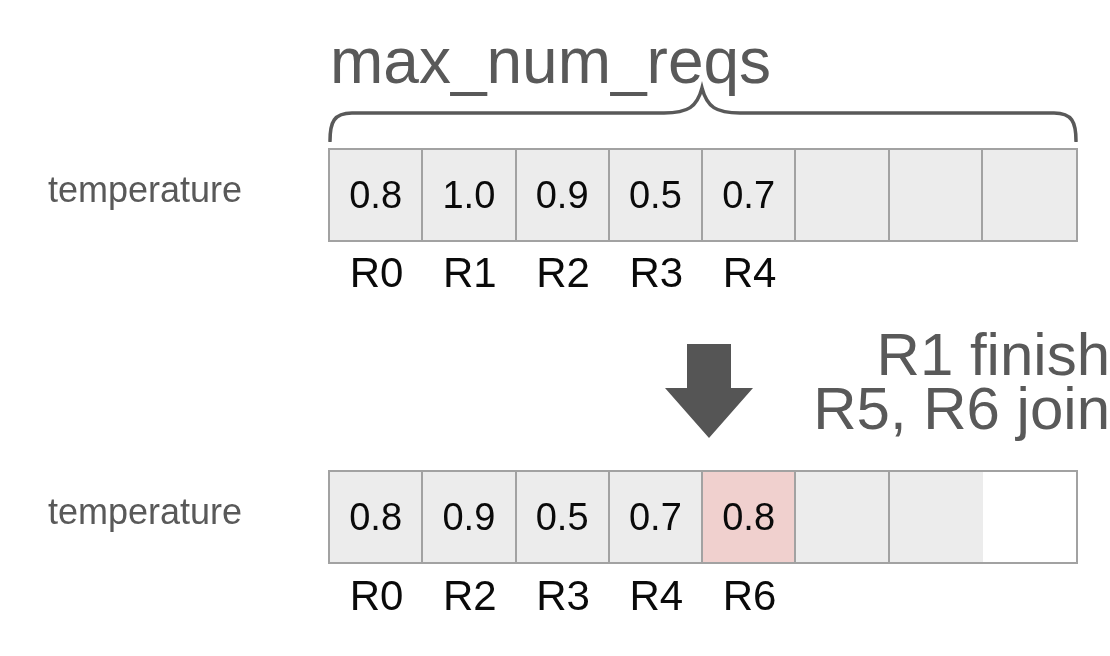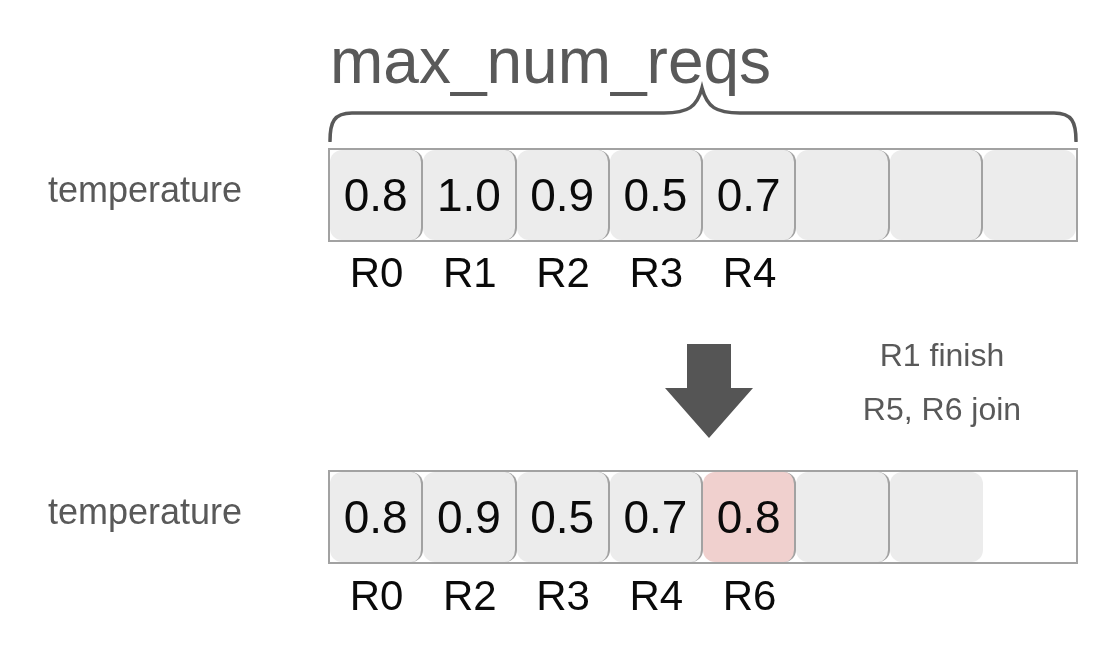--- a/index.html
+++ b/index.html
@@ -25,34 +25,34 @@
   #temperature-label-bottom{top:492px;}
   .cells{
     left:328px;width:750px;height:94px;display:flex;box-sizing:border-box;
     border:2px solid var(--cell-border);
   }
   #cells-top{top:148px;}
   #cells-bottom{top:470px;}
   .cell{
     flex:0 0 93.25px;box-sizing:border-box;border-right:2px solid var(--cell-border);
     background:var(--cell-bg);display:flex;align-items:center;justify-content:center;
-    font-size:46px;color:var(--black);border-radius:12px;
+    font-size:38px;color:var(--black);
   }
   .cell:last-child{border-right:none;}
   .cell.highlight{background:var(--cell-hi);}
   .rlabels{left:330px;width:746px;display:flex;}
   #labels-top{top:252px;}
   #labels-bottom{top:575px;}
   .rlabel{
     flex:0 0 93.25px;text-align:center;font-size:42px;line-height:1.0;
     color:var(--black);white-space:nowrap;
   }
   #arrow-svg{left:665px;top:344px;}
   .arrow-shape{fill:var(--arrow);}
-  #transition-note{left:792px;top:328px;width:300px;text-align:center;font-size:32px;line-height:54px;white-space:nowrap;}
+  #transition-note{left:810px;top:328px;width:300px;text-align:right;font-size:60px;line-height:54px;white-space:nowrap;}
 </style>
 </head>
 <body>
 
 <div id="canvas">
 
   <div id="diagram-title" class="abs gray-text">max_num_reqs</div>
 
   <svg id="brace-svg" class="abs" width="756" height="62" viewBox="0 0 756 62">
     <path class="brace-path" d="M 5 61 C 5 42, 9 33, 27 33 L 339 33 C 363 33, 372 27, 377 8 C 382 27, 391 33, 415 33 L 729 33 C 747 33, 751 42, 751 61"></path>

